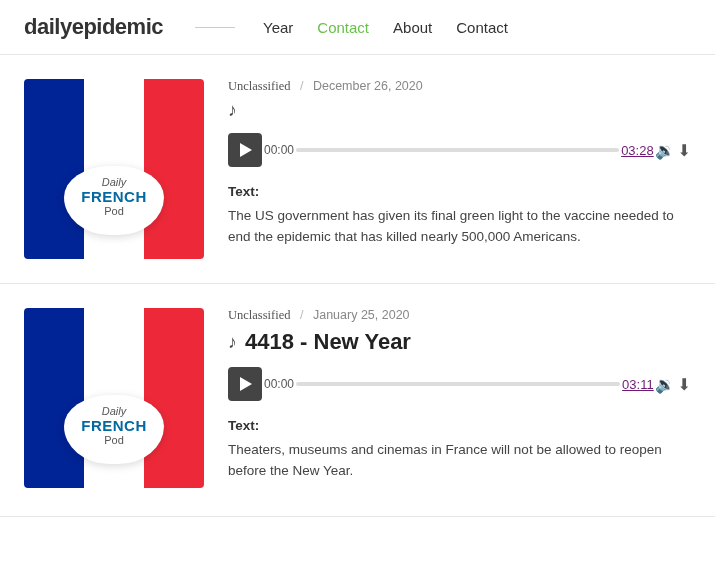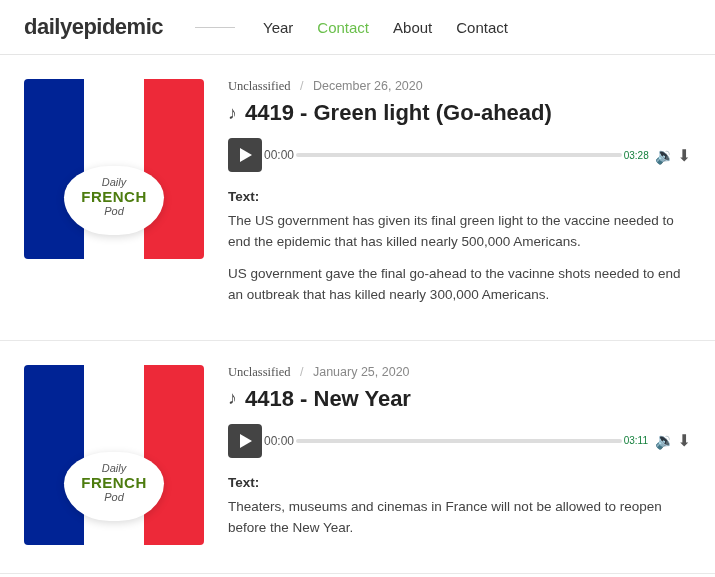--- a/index.html
+++ b/index.html
@@ -94,27 +94,26 @@
       box-shadow: 0 2px 8px rgba(0,0,0,0.15);
     }
     .thumb-daily {
       font-size: 11px;
       color: #555;
       font-style: italic;
     }
     .thumb-french {
       font-size: 15px;
       font-weight: 900;
-      color: #4d7c0f;
+      color: #0369a1;
       letter-spacing: 0.5px;
     }
     .thumb-pod {
       font-size: 11px;
       color: #555;
-      font-style: italic;
     }
 
     
     .episode-info {
       flex: 1;
     }
     .episode-meta {
       font-size: 12.5px;
       color: #888;
       margin-bottom: 6px;
@@ -179,23 +178,24 @@
       border-radius: 2px;
       position: relative;
     }
     .progress-fill {
       height: 100%;
       background: #aaa;
       border-radius: 2px;
       width: 0%;
     }
     .time-end {
-      font-size: 10px;
-      color: #15803d;
+      font-size: 13px;
+      color: #701a75;
       min-width: 30px;
+      text-decoration: underline;
     }
     .volume-icon {
       font-size: 16px;
       color: #555;
       cursor: pointer;
     }
     .download-icon {
       font-size: 16px;
       color: #555;
       cursor: pointer;
@@ -254,39 +254,37 @@
     </div>
 
     <div class="episode-info">
       <div class="episode-meta">
         <span class="category">Unclassified</span>
         <span class="separator">/</span>
         <span>December 26, 2020</span>
       </div>
       <div class="episode-title">
         <span class="music-note">♪</span>
-        <span>4419 - Green light (Go-ahead)</span>
       </div>
       <div class="audio-player">
         <div class="play-btn">
           <div class="play-triangle"></div>
         </div>
         <span class="time-start">00:00</span>
         <div class="progress-bar">
           <div class="progress-fill"></div>
         </div>
         <span class="time-end">03:28</span>
         <span class="volume-icon">🔉</span>
         <span class="download-icon">⬇</span>
       </div>
       <div class="episode-text">
         <span class="label">Text:</span>
         <p>The US government has given its final green light to the vaccine needed to end the epidemic that has killed nearly 500,000 Americans.</p>
         <div class="translation-section">
-          <p>US government gave the final go-ahead to the vacinne shots needed to end an outbreak that has killed nearly 300,000 Americans.</p>
         </div>
       </div>
     </div>
   </div>
 
   <div class="episode-card">
 
     <div class="thumbnail">
       <div class="thumb-flag">
         <div class="flag-blue"></div>

